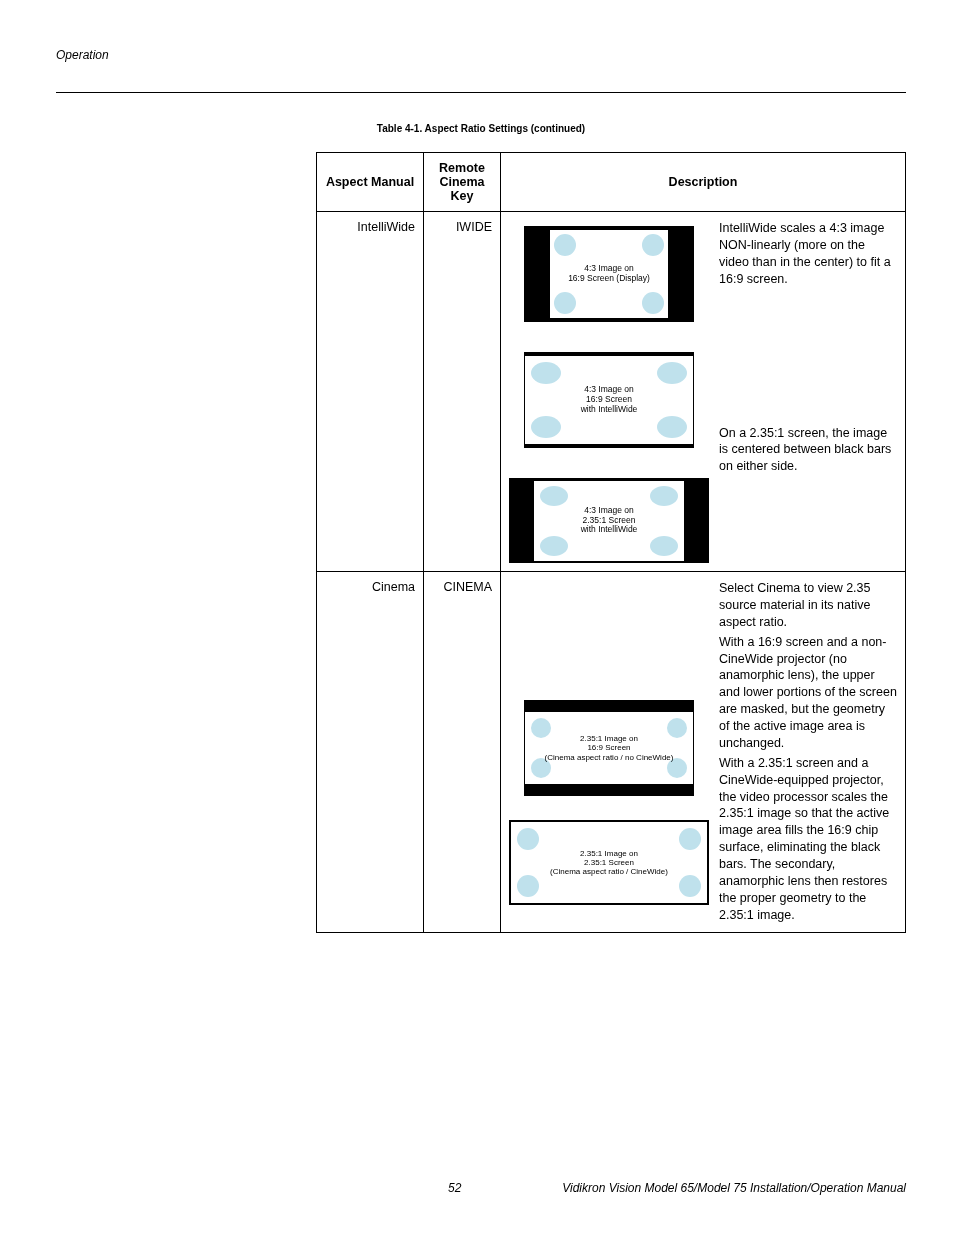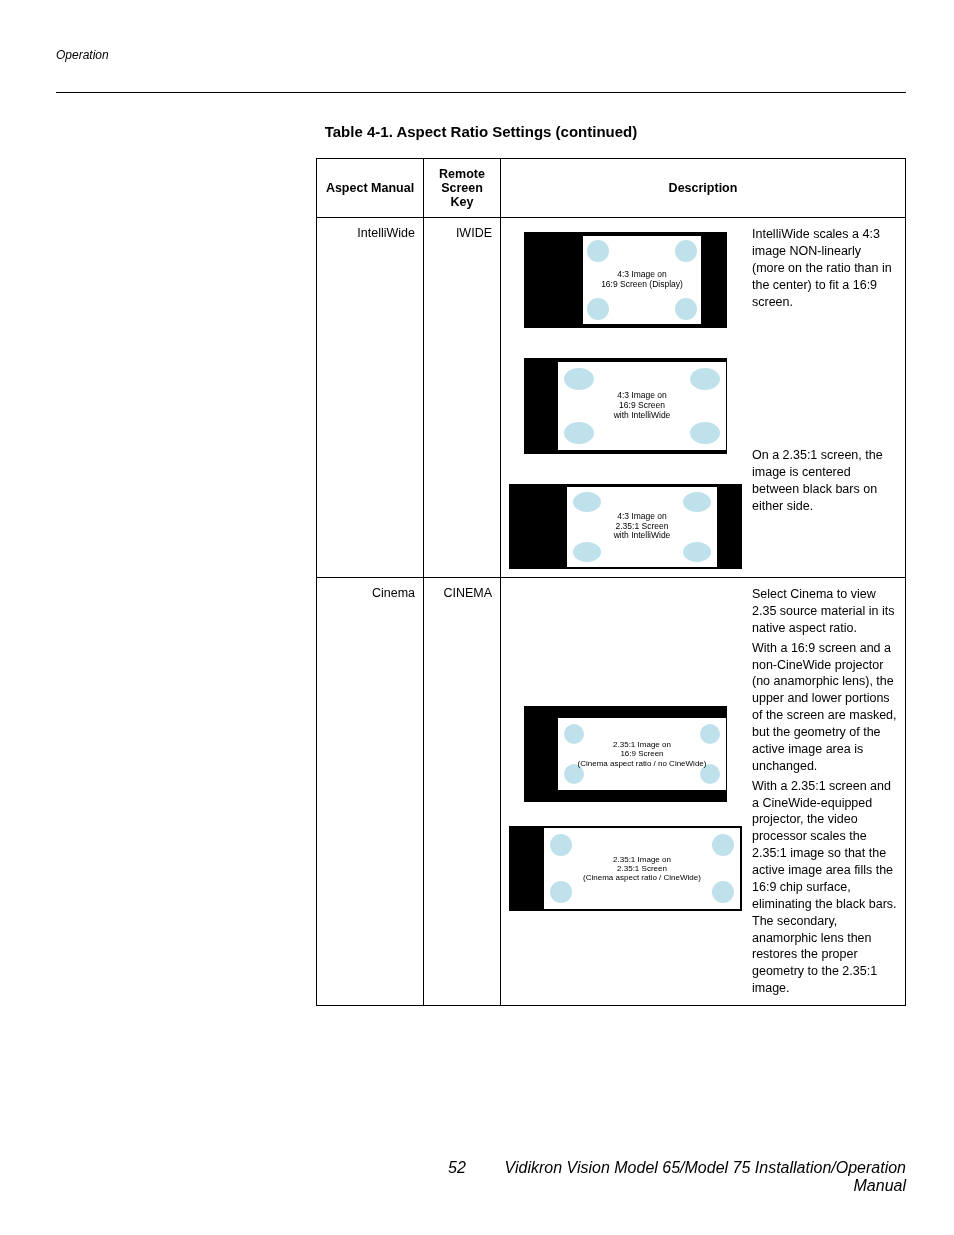--- a/index.html
+++ b/index.html
@@ -23,21 +23,21 @@
     margin-bottom: 30px;
   }
   .hr {
     border: none;
     border-top: 1.5px solid #000;
     margin: 0 0 30px 0;
   }
   .table-caption {
     font-weight: bold;
     text-align: center;
-    font-size: 15px;
+    font-size: 10px;
     margin-bottom: 18px;
   }
   table.aspect {
     border-collapse: collapse;
     margin-left: 260px;
     width: 590px;
   }
   table.aspect th, table.aspect td {
     border: 1px solid #000;
     padding: 8px 8px;
@@ -76,21 +76,20 @@
 
   .diagram {
     position: relative;
   }
   .screen {
     position: relative;
     background: #000;
     display: flex;
     justify-content: center;
     align-items: center;
-    padding-left: 33px;
   }
   .screen-169 { width: 170px; height: 96px; }
   .screen-235 { width: 200px; height: 85px; }
 
   .image-area {
     position: absolute;
     background: #fff;
     display: flex;
     justify-content: center;
     align-items: center;
@@ -116,39 +115,39 @@
   }
   .ellipse {
     border-radius: 50%;
   }
 
   .footer {
     position: absolute;
     left: 48px; right: 48px; bottom: 40px;
     display: flex;
     font-style: italic;
-    font-size: 16px;
+    font-size: 12px;
   }
   .footer .pn { flex: 0 0 auto; margin-left: 400px; }
   .footer .title { flex: 1; text-align: right; }
 </style>
 </head>
 <body>
 
 <div class="page">
   <div class="running-header">Operation</div>
   <hr class="hr">
 
   <div class="table-caption">Table 4-1. Aspect Ratio Settings (continued)</div>
 
   <table class="aspect">
     <thead>
       <tr>
         <th class="col-ar">Aspect Manual</th>
-        <th class="col-key">Remote Screen Key</th>
+        <th class="col-key">Remote Cinema Key</th>
         <th class="col-desc" colspan="1">Description</th>
       </tr>
     </thead>
     <tbody>
 
       <tr>
         <td class="col-ar">IntelliWide</td>
         <td class="col-key">IWIDE</td>
         <td class="col-desc">
           <div class="desc-wrap">
@@ -191,21 +190,21 @@
                       <div class="dot ellipse" style="left:6px;bottom:5px;width:28px;height:20px;"></div>
                       <div class="dot ellipse" style="right:6px;bottom:5px;width:28px;height:20px;"></div>
                     </div>
                     <div class="label">4:3 Image on<br>2.35:1 Screen<br>with IntelliWide</div>
                   </div>
                 </div>
               </div>
 
             </div>
             <div class="desc-text">
-              <p>IntelliWide scales a 4:3 image NON-linearly (more on the ratio than in the center) to fit a 16:9 screen.</p>
+              <p>IntelliWide scales a 4:3 image NON-linearly (more on the video than in the center) to fit a 16:9 screen.</p>
               <p style="margin-top:115px;">On a 2.35:1 screen, the image is centered between black bars on either side.</p>
             </div>
           </div>
         </td>
       </tr>
 
       <tr>
         <td class="col-ar">Cinema</td>
         <td class="col-key">CINEMA</td>
         <td class="col-desc">

